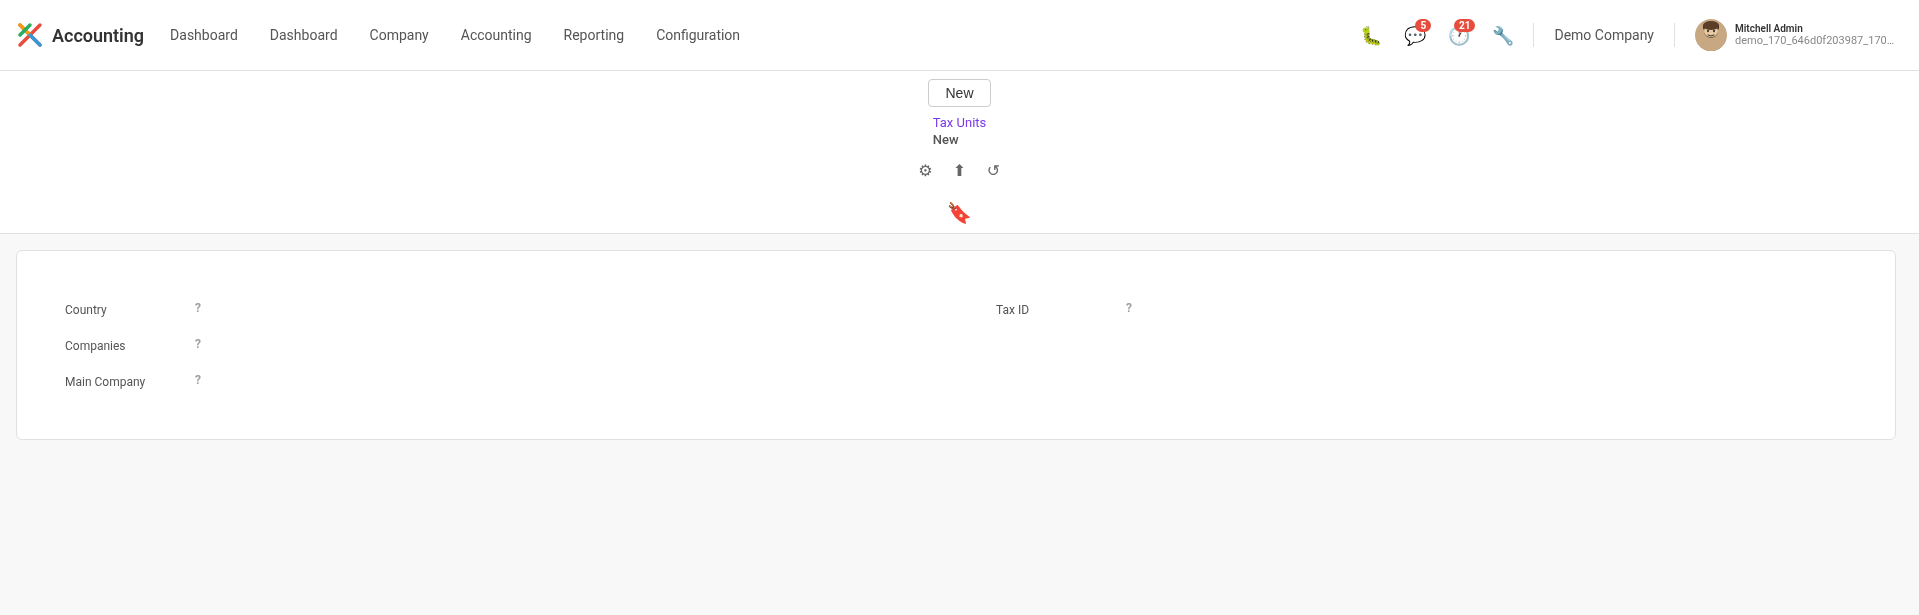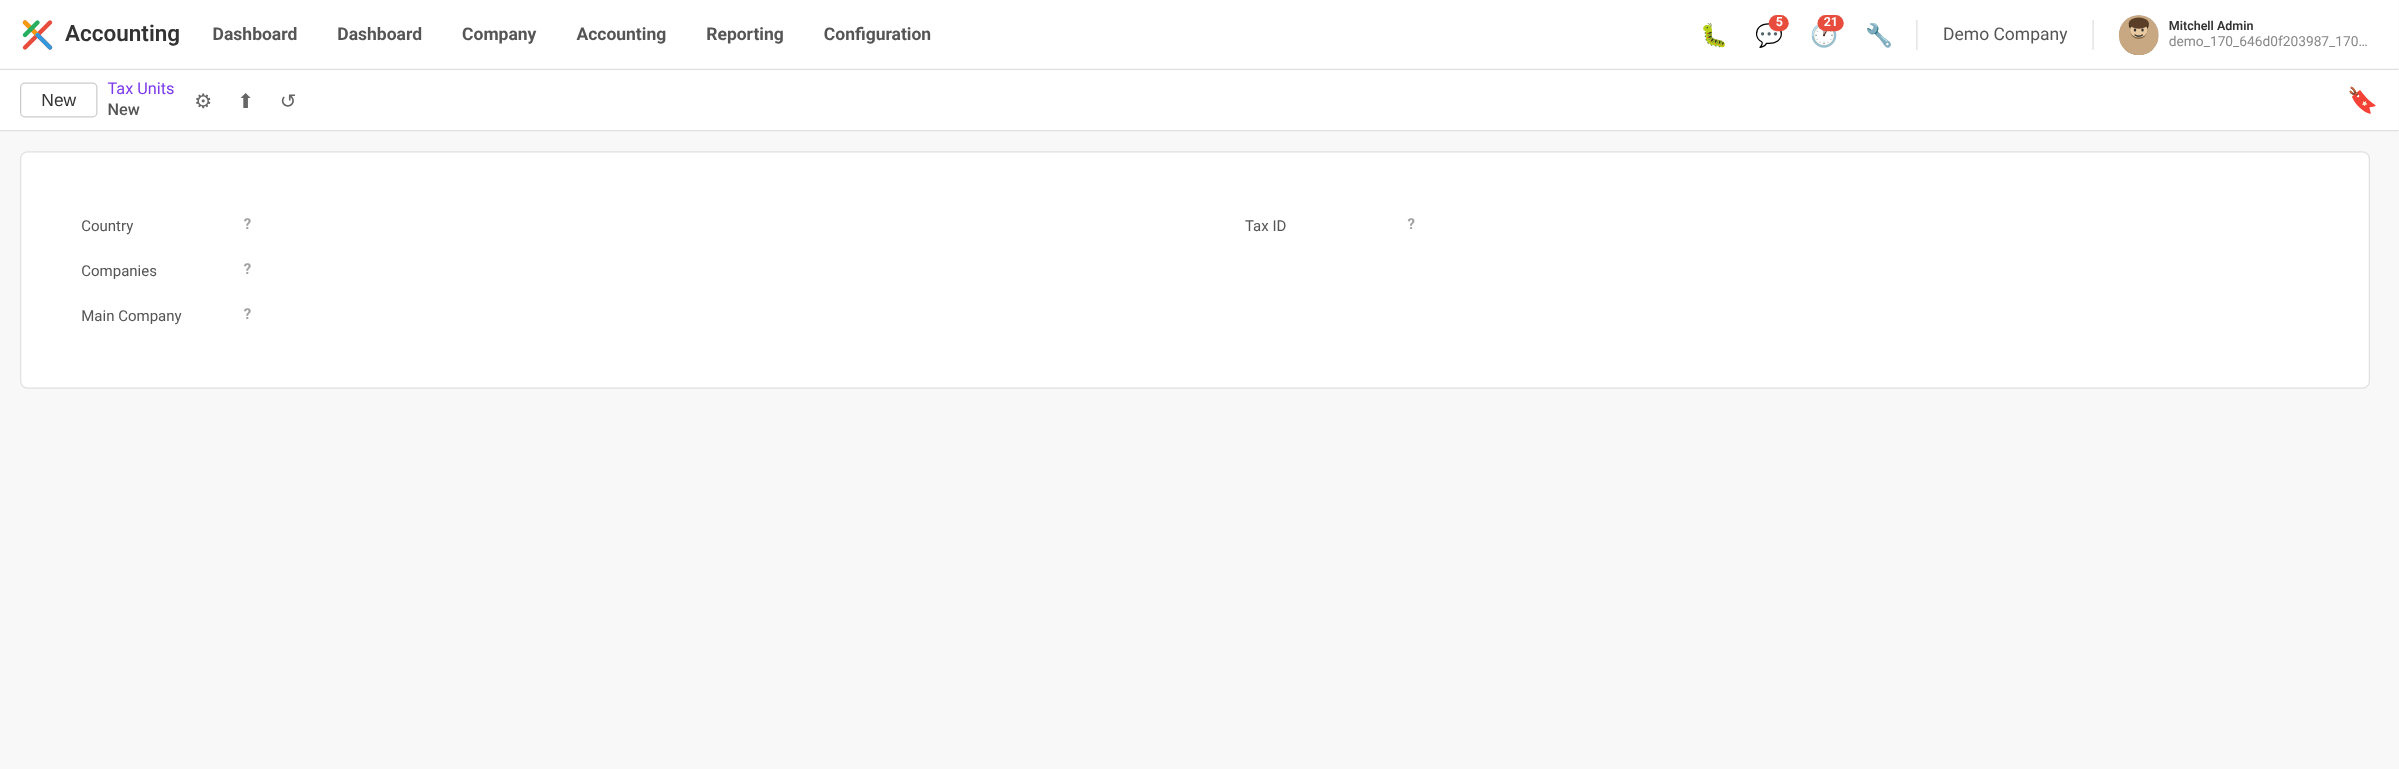--- a/index.html
+++ b/index.html
@@ -5,21 +5,21 @@
     * { margin: 0; padding: 0; box-sizing: border-box; }
     body { font-family: -apple-system, BlinkMacSystemFont, 'Segoe UI', Roboto, sans-serif; background: #f8f8f8; font-size: 14px; color: #333; }
 
     
     .navbar {
       display: flex;
       align-items: center;
       background: #fff;
       border-bottom: 1px solid #e0e0e0;
       padding: 0 16px;
-      height: 56px;
+      height: 71px;
       gap: 4px;
     }
     .nav-logo {
       display: flex;
       align-items: center;
       gap: 8px;
       margin-right: 8px;
     }
     .nav-logo-icon {
       width: 28px;
@@ -30,21 +30,20 @@
       font-weight: 600;
       color: #333;
     }
     .nav-item {
       padding: 8px 14px;
       color: #555;
       cursor: pointer;
       border-radius: 4px;
       font-size: 14px;
       white-space: nowrap;
-      font-weight: bold;
     }
     .nav-spacer { flex: 1; }
     .nav-right {
       display: flex;
       align-items: center;
       gap: 8px;
     }
     .nav-icon-btn {
       position: relative;
       width: 36px;
@@ -125,20 +124,21 @@
 
     
     .action-bar {
       display: flex;
       align-items: center;
       padding: 8px 16px;
       background: #fff;
       border-bottom: 1px solid #e0e0e0;
       gap: 8px;
       min-height: 48px;
+      flex-direction: column;
     }
     .btn-new {
       border: 1px solid #ccc;
       background: #fff;
       padding: 5px 16px;
       border-radius: 4px;
       cursor: pointer;
       font-size: 14px;
       color: #333;
     }

